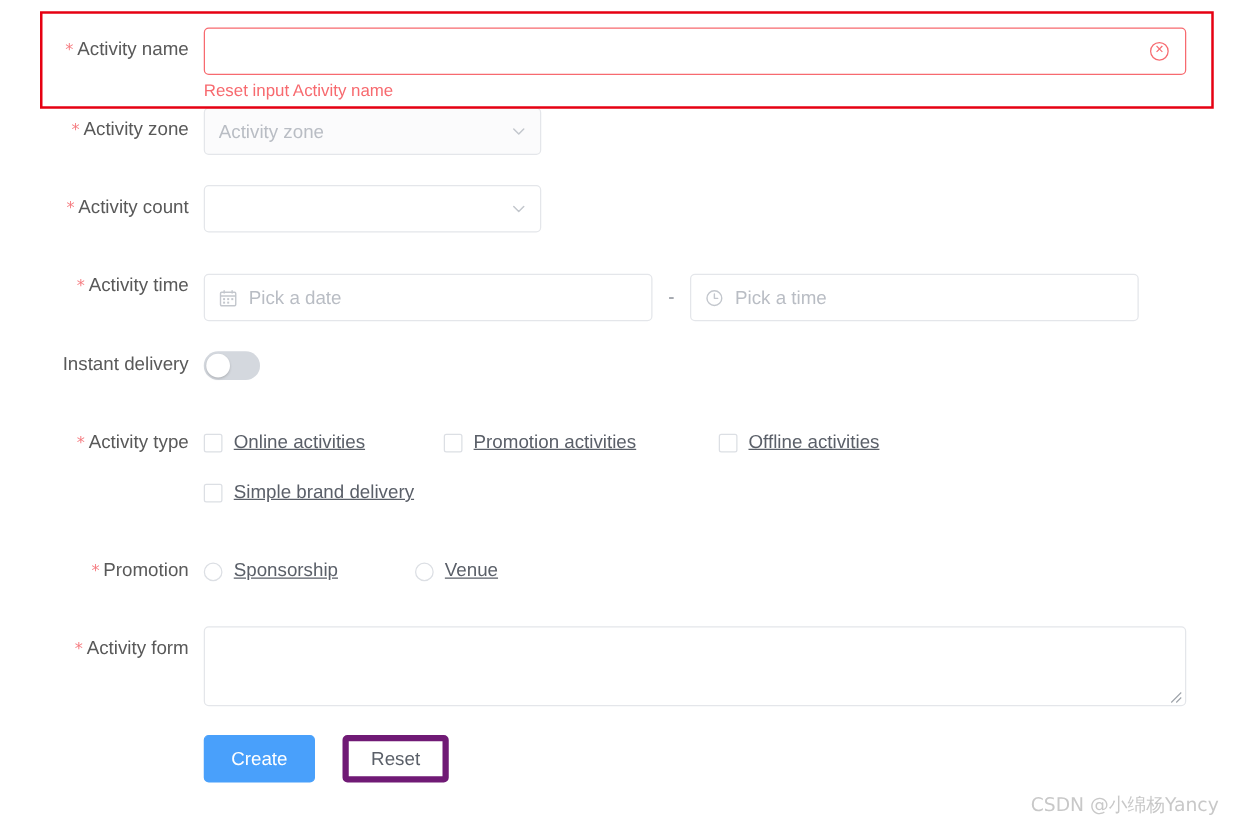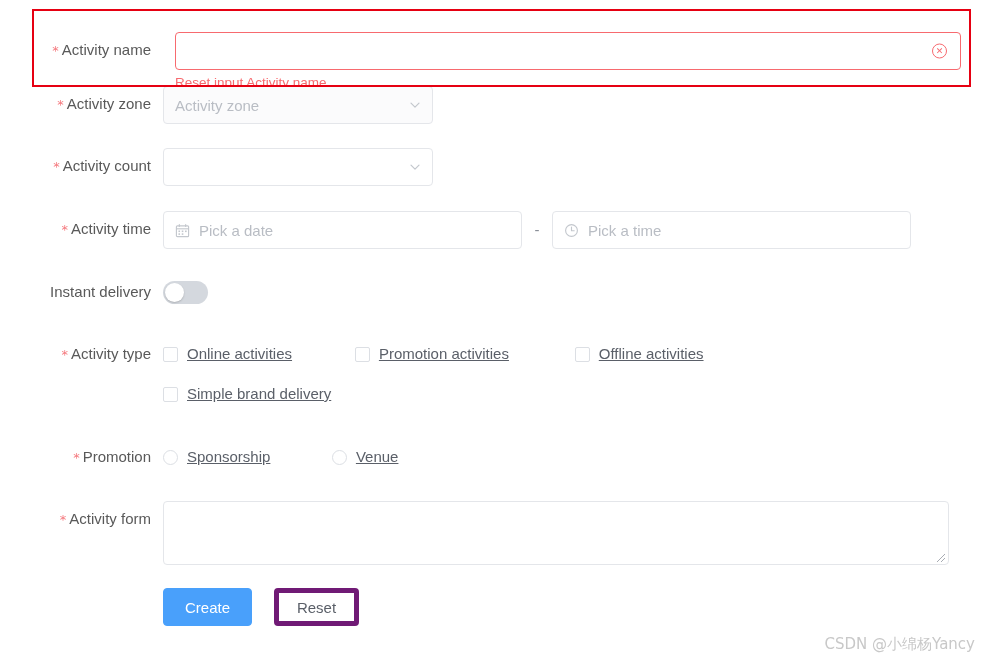--- a/index.html
+++ b/index.html
@@ -244,21 +244,21 @@
     color: #c8c8c8;
     font-family: "DejaVu Sans", sans-serif;
     white-space: nowrap;
   }
 </style>
 </head>
 <body>
 
 <div id="annotation-box"></div>
 
-<div class="form-row" style="top:32px;gap:12px;">
+<div class="form-row" style="top:22px;">
   <div class="label">
     <span class="req">*</span><span>Activity name</span>
   </div>
   <div class="control">
     <div class="input-error">
       <span class="clear-icon">✕</span>
     </div>
     <div class="error-text">Reset input Activity name</div>
   </div>
 </div>
@@ -292,21 +292,21 @@
           </svg>
       </span>
     </div>
   </div>
 </div>
 
 <div class="form-row" style="top:211px;">
   <div class="label">
     <span class="req">*</span><span>Activity time</span>
   </div>
-  <div class="control" style="display:flex; align-items:center;">
+  <div class="control" style="display:flex; align-items:center;margin-top:8px;">
     <div class="picker picker-date">
       <span class="pick-icon">
         <svg width="15" height="15" viewBox="0 0 16 16">
           <rect x="1.5" y="3" width="13" height="11.5" rx="1" fill="none" stroke="#c3c7cd" stroke-width="1.2"></rect>
           <path d="M1.5 6.2 H14.5" stroke="#c3c7cd" stroke-width="1.2"></path>
           <path d="M4.6 1.6 V3.6 M11.4 1.6 V3.6" stroke="#c3c7cd" stroke-width="1.2" stroke-linecap="round"></path>
           <rect x="3.7" y="8" width="1.7" height="1.7" fill="#c3c7cd"></rect>
           <rect x="7.2" y="8" width="1.7" height="1.7" fill="#c3c7cd"></rect>
           <rect x="10.7" y="8" width="1.7" height="1.7" fill="#c3c7cd"></rect>
           <rect x="3.7" y="11" width="1.7" height="1.7" fill="#c3c7cd"></rect>

